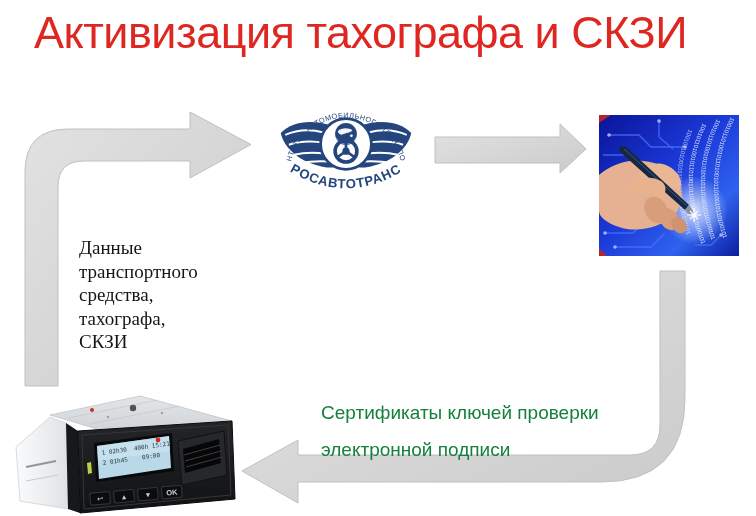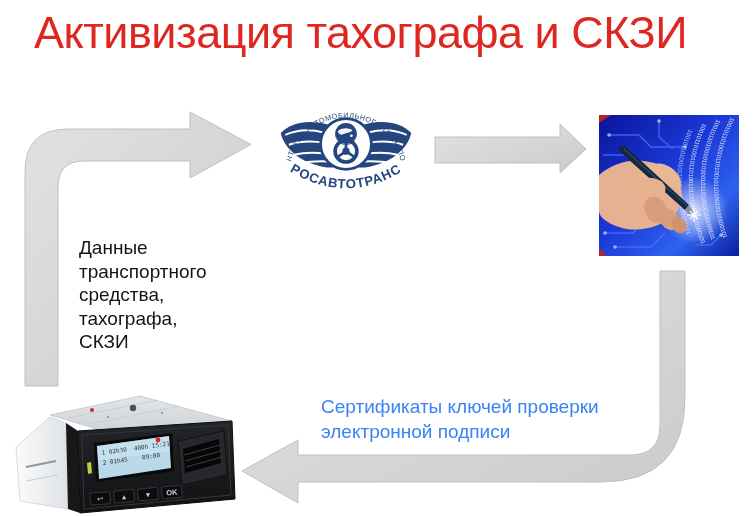--- a/index.html
+++ b/index.html
@@ -2,23 +2,23 @@
 <html><head>
 <meta charset="utf-8">
 <style>
   html,body{margin:0;padding:0;background:#fff;}
   .slide{position:relative;width:756px;height:516px;background:#ffffff;overflow:hidden;
          font-family:"Liberation Sans",sans-serif;}
   .title{position:absolute;left:34px;top:4px;margin:0;font-size:45px;line-height:58px;
          font-weight:400;letter-spacing:-0.5px;color:#df2722;white-space:nowrap;text-align:center;}
   .arrows{position:absolute;left:0;top:0;width:756px;height:516px;}
   .label{position:absolute;white-space:pre-line;}
-  .label-left{left:79px;top:236px;font-size:19px;line-height:23.5px;color:#151515;}
+  .label-left{left:79px;top:236px;font-size:19px;line-height:23.5px;color:#151515;font-family:Liberation Serif, serif;}
   .label-red{left:283px;top:217px;font-size:19px;line-height:24px;color:#c5322c;}
-  .label-cert{left:321px;top:394px;font-size:19px;line-height:25px;color:#3b82f6;}
+  .label-cert{left:321px;top:394px;font-size:19px;line-height:37px;color:#15803d;}
   .logo{position:absolute;left:278px;top:86px;width:136px;height:114px;}
   .photo{position:absolute;left:599px;top:115px;width:140px;height:141px;}
   .tacho{position:absolute;left:12px;top:391px;width:225px;height:125px;}
   svg text{font-family:"Liberation Sans",sans-serif;}
   .mono{font-family:"DejaVu Sans Mono",monospace;}
 </style>
 </head>
 <body>
 
 <div class="slide">

